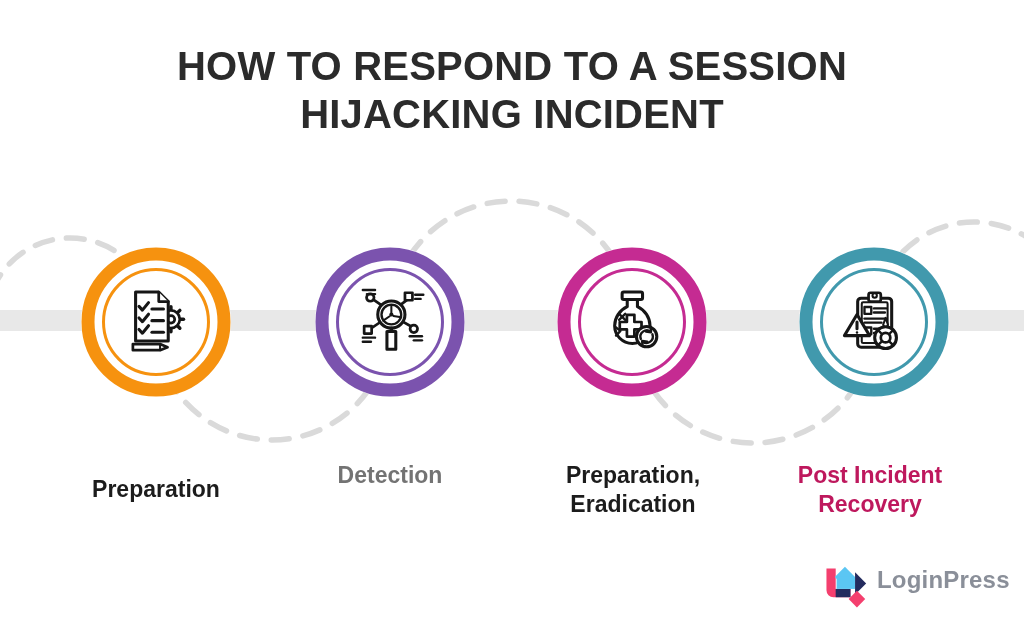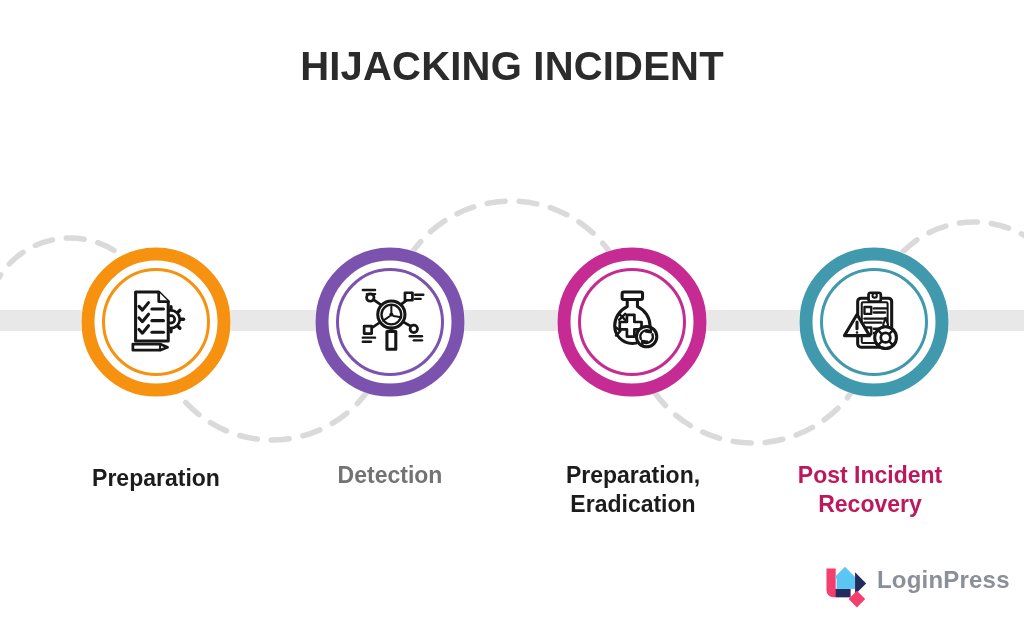--- a/index.html
+++ b/index.html
@@ -26,20 +26,21 @@
   }
   .brand-name { font-weight:bold; font-size:24px; color:#8a8f99; letter-spacing:0.2px; }
   .icon { fill:none; stroke-linecap:round; stroke-linejoin:round; }
 </style>
 </head>
 <body>
 
 <div class="stage" style="background: rgb(255, 255, 255);">
 
   <h1 class="title" style="color: rgb(43, 43, 43);">
+    <span>HOW TO RESPOND TO A SESSION</span>
     <span>HIJACKING INCIDENT</span>
   </h1>
 
   <svg class="scene" width="1024" height="639" viewBox="0 0 1024 639">
 
     <rect x="0" y="310" width="1024" height="21" fill="#E8E8E8"></rect>
 
     <path d="M -14 322 A 84 84 0 0 1 154 322 A 118 118 0 0 0 390 322 A 121 121 0 0 1 632 322 A 121 121 0 0 0 874 322 A 100 100 0 0 1 1074 322" fill="none" stroke-width="5.5" stroke-dasharray="18 14" stroke-linecap="round" stroke="#DADADA"></path>
 
     <g>
@@ -147,21 +148,21 @@
         <circle cx="67" cy="73" r="16" fill="#ffffff" stroke-width="4.5"></circle>
         <circle cx="67" cy="73" r="7" fill="none" stroke-width="4"></circle>
         <path d="M72 68 L78.5 61.5" stroke-width="3.5"></path>
         <path d="M62 68 L55.5 61.5" stroke-width="3.5"></path>
         <path d="M72 78 L78.5 84.5" stroke-width="3.5"></path>
         <path d="M62 78 L55.5 84.5" stroke-width="3.5"></path>
       </g>
     </g>
   </svg>
 
-  <div class="step-label" style="left: 36px; top: 464px; color: rgb(28, 28, 28);">
+  <div class="step-label" style="left: 36px; top: 475px; color: rgb(28, 28, 28);">
     <span>Preparation</span>
   </div>
   <div class="step-label" style="left: 270px; top: 461px; color: #737373;">
     <span>Detection</span>
   </div>
   <div class="step-label" style="left: 513px; top: 461px; color: rgb(28, 28, 28);">
     <span>Preparation,</span>
     <span>Eradication</span>
   </div>
   <div class="step-label" style="left: 750px; top: 461px; color: #be185d;">

